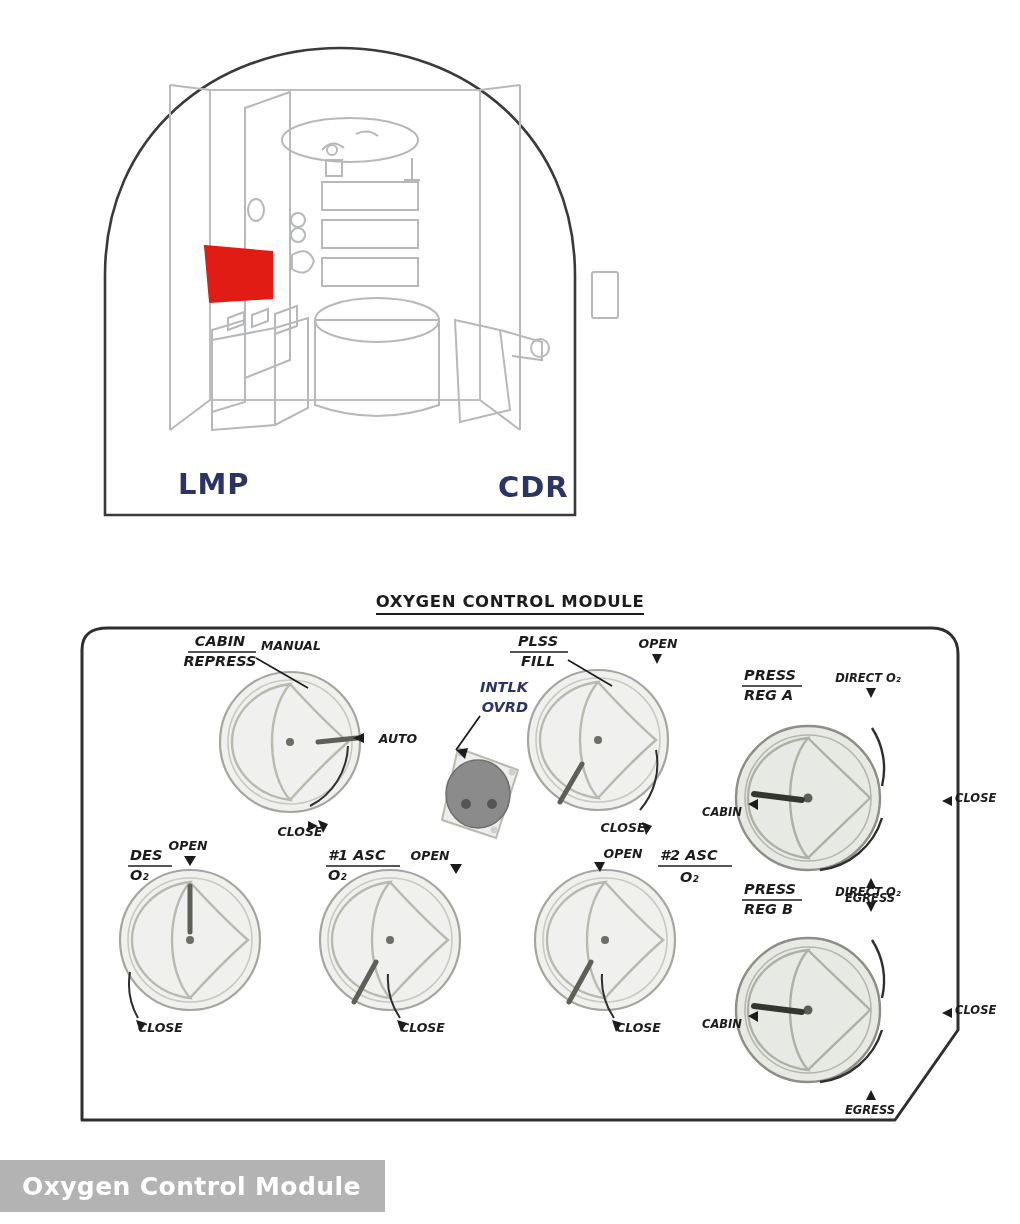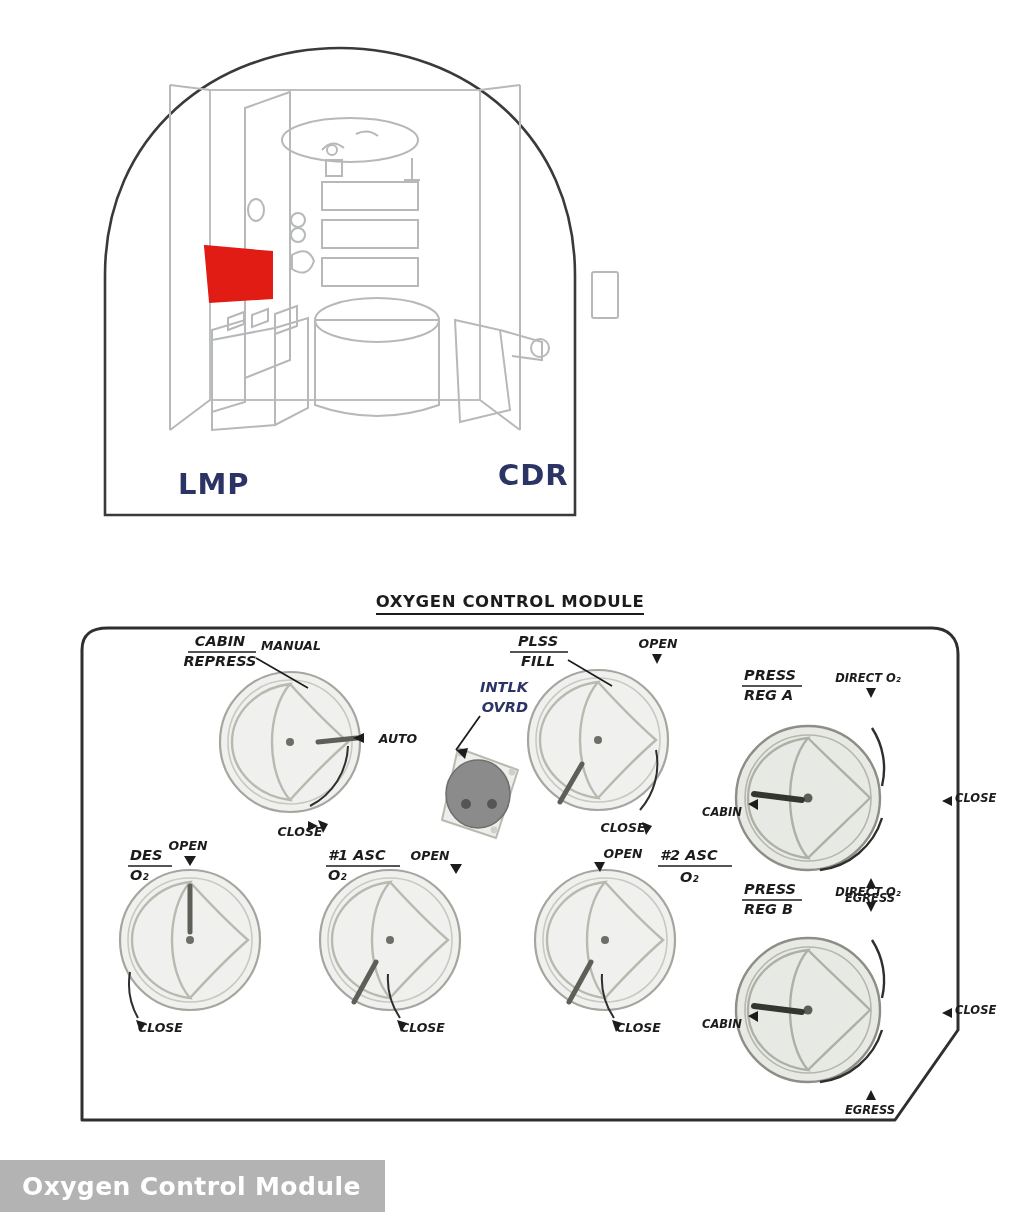--- a/index.html
+++ b/index.html
@@ -16,21 +16,21 @@
   #cabin-overview{position:absolute;left:60px;top:30px;width:560px;height:500px;text-decoration:underline;}
   .cabin-label{
     position:absolute;
     font-family:"DejaVu Sans", sans-serif;
     font-weight:bold;
     font-size:29px;
     color:#2b3464;
     letter-spacing:1px;
   }
   #label-lmp{left:118px;top:437px;}
-  #label-cdr{left:438px;top:428px;}
+  #label-cdr{left:438px;top:440px;}
 
   
   #panel-title{
     position:absolute;
     left:0;top:592px;width:1020px;
     text-align:center;
     font-size:16.5px;
     font-weight:bold;
     letter-spacing:.6px;
     color:#1c1c1c;

